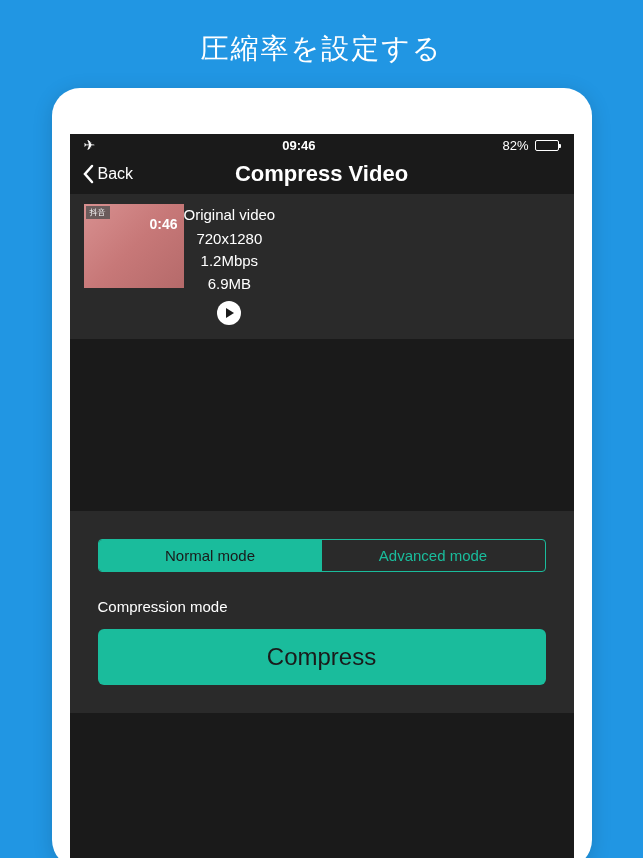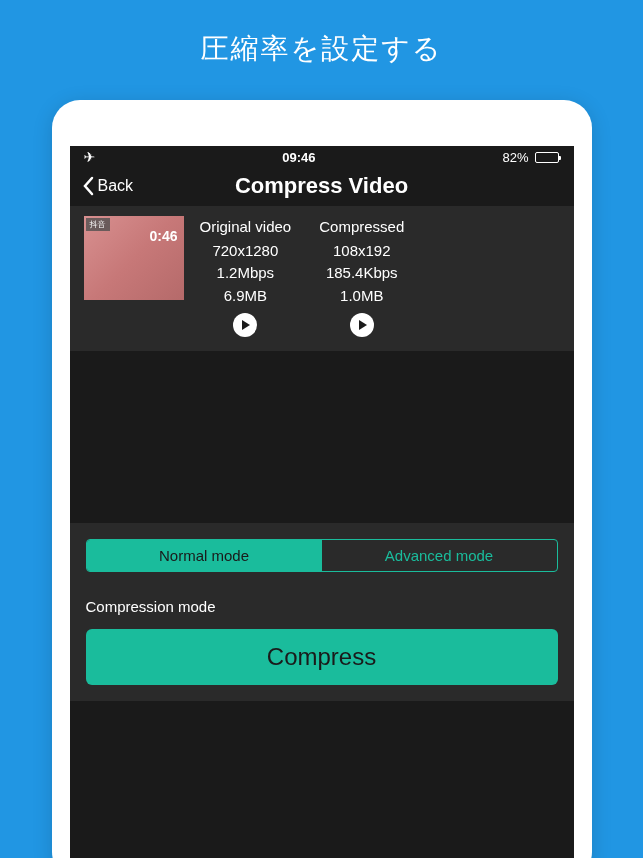--- a/index.html
+++ b/index.html
@@ -8,21 +8,21 @@
       background: #2196e3;
       width: 643px;
       height: 858px;
       overflow: hidden;
       position: relative;
     }
     .page-title {
       color: white;
       font-size: 28px;
       text-align: center;
-      padding: 30px 0 32px 0;
+      padding: 30px 0 20px 0;
       font-weight: 400;
       letter-spacing: 2px;
     }
     .tablet-frame {
       background: white;
       border-radius: 28px;
       margin: 0 auto;
       width: 540px;
       padding: 46px 18px 0 18px;
       height: 780px;
@@ -99,21 +99,21 @@
       left: 50%;
       transform: translateX(-50%);
       color: white;
       font-size: 22px;
       font-weight: 700;
     }
     .video-section {
       background: #2a2a2a;
       padding: 10px 14px 14px;
       display: flex;
-      gap: 16px;
+      gap: 0;
     }
     .thumb {
       width: 100px;
       height: 84px;
       background: linear-gradient(135deg, #d89090 0%, #c77878 50%, #b56a6a 100%);
       position: relative;
       flex-shrink: 0;
     }
     .thumb-badge {
       position: absolute;
@@ -161,21 +161,21 @@
       border-top: 5px solid transparent;
       border-bottom: 5px solid transparent;
       margin-left: 2px;
     }
     .spacer {
       background: #1a1a1a;
       height: 172px;
     }
     .controls {
       background: #2a2a2a;
-      padding: 16px;
+      padding: 28px;
     }
     .mode-toggle {
       display: flex;
       border: 1px solid #1abc9c;
       border-radius: 4px;
       overflow: hidden;
       margin-bottom: 26px;
     }
     .mode-btn {
       flex: 1;
@@ -264,29 +264,20 @@
       <div class="video-cols">
         <div class="video-col">
           <div class="col-header">Original video</div>
           <div>720x1280</div>
           <div>1.2Mbps</div>
           <div>6.9MB</div>
           <div class="play-circle">
             <div class="play-triangle"></div>
           </div>
         </div>
-        <div class="video-col">
-          <div class="col-header">Compressed</div>
-          <div>108x192</div>
-          <div>185.4Kbps</div>
-          <div>1.0MB</div>
-          <div class="play-circle">
-            <div class="play-triangle"></div>
-          </div>
-        </div>
       </div>
     </div>
 
     <div class="spacer"></div>
 
     <div class="controls">
       <div class="mode-toggle">
         <div class="mode-btn mode-active">Normal mode</div>
         <div class="mode-btn mode-inactive">Advanced mode</div>
       </div>

